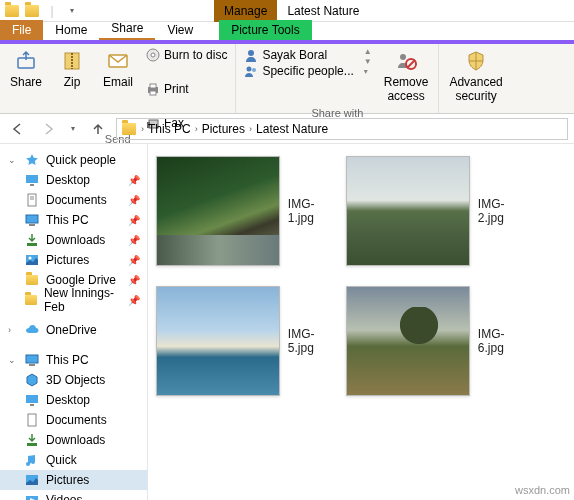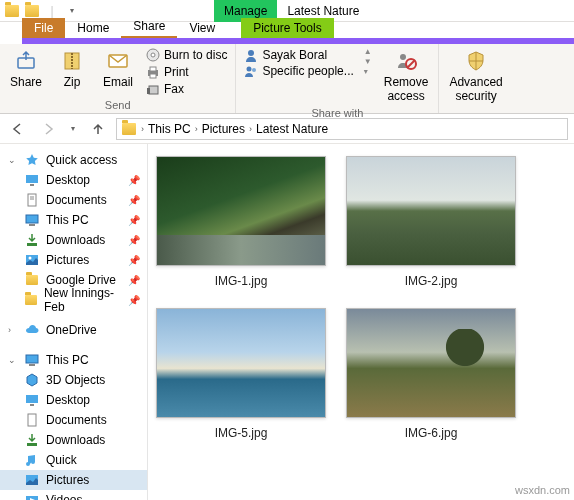--- a/index.html
+++ b/index.html
@@ -4,58 +4,58 @@
 <style>
   * { box-sizing: border-box; margin: 0; padding: 0; font-family: "Segoe UI", sans-serif; font-size: 12px; }
   body { background: #fff; width: 574px; height: 500px; overflow: hidden; position: relative; }
   
   .titlebar { height: 22px; background: #fff; border-bottom: 1px solid #e1dfdd; display: flex; align-items: center; }
   .qat { display: flex; align-items: center; gap: 4px; padding: 0 4px; }
   .qat-icon { width: 16px; height: 16px; display: inline-flex; align-items: center; justify-content: center; }
   .folder-glyph { width: 14px; height: 12px; background: linear-gradient(#ffd96b,#e8b93a); border-radius: 1px; position: relative; }
   .folder-glyph::before { content:""; position:absolute; top:-3px; left:0; width:6px; height:3px; background:#e8b93a; border-radius:1px 1px 0 0; }
   .chev { font-size: 8px; color:#666; }
-  .tab-manage { background:#22c55e; height:22px; padding:0 10px; display:flex; align-items:center; margin-left:130px; }
+  .tab-manage { background:#a16207; height:22px; padding:0 10px; display:flex; align-items:center; margin-left:130px; }
   .wintitle { padding:0 10px; height:22px; display:flex; align-items:center; }
   
-  .menutabs { height:22px; display:flex; align-items:flex-end; border-bottom:6px solid #8b5cf6;margin-left:22px; }
+  .menutabs { height:22px; display:flex; align-items:flex-end; border-bottom:4px solid #8b5cf6; }
   .tab { padding:3px 12px; cursor:default; }
   .tab.file { background:#c87b2a; color:#fff; }
   .tab.share { border-bottom:2px solid #c87b2a; }
-  .tab.picturetools { background:#84cc16; }
+  .tab.picturetools { background:#22c55e; }
   
   .ribbon { height:70px; background:#f7f5f2; border-bottom:1px solid #d1cfcd; display:flex; }
   .group { border-right:1px solid #e1dfdd; padding:3px 6px 0 6px; display:flex; flex-direction:column; align-items:center; }
   .group-body { display:flex; align-items:flex-start; gap:6px; flex:1; }
   .group-label { font-size:11px; color:#666; padding:2px 0; }
   .bigbtn { display:flex; flex-direction:column; align-items:center; gap:2px; padding:2px 4px; min-width:40px; }
   .bigbtn .ic { width:24px; height:24px; display:flex; align-items:center; justify-content:center; }
   .smbtn { display:flex; align-items:center; gap:4px; padding:1px 2px; }
   .smbtn .ic { width:14px; height:14px; display:flex; align-items:center; justify-content:center; }
-  .col { display:flex; flex-direction:column; gap:1px; }
+  .col { display:flex; flex-direction:column; gap:18px; }
   
   .addrrow { height:30px; display:flex; align-items:center; padding:3px 6px; gap:6px; border-bottom:1px solid #e8e6e3; }
   .navarrow { width:24px; height:24px; display:flex; align-items:center; justify-content:center; color:#666; border-radius:2px; }
   .breadcrumb { flex:1; height:22px; border:1px solid #ccc; display:flex; align-items:center; padding:0 4px; gap:4px; }
   .bc-seg { display:flex; align-items:center; gap:3px; }
   .bc-chev { font-size:9px; color:#555; }
   
   .main { display:flex; height:calc(500px - 22px - 22px - 70px - 30px); }
   .nav { width:148px; border-right:1px solid #e5e5e5; overflow:hidden; padding-top:6px; }
   .nav-item { display:flex; align-items:center; gap:6px; padding:2px 6px 2px 8px; height:20px; }
   .nav-item.indent { padding-left:24px; }
   .nav-item.selected { background:#d8e6f2; }
   .nav-icon { width:16px; height:16px; display:flex; align-items:center; justify-content:center; }
   .pin { margin-left:auto; color:#aaa; font-size:10px; }
   .nav-sep { height:10px; }
   .chevside { width:10px; font-size:9px; color:#666; visibility:hidden; }
   .nav-item.top .chevside { visibility:visible; }
   .content { flex:1; background:#fff; overflow:hidden; padding:12px 8px; }
   .grid { display:flex; flex-wrap:wrap; gap:20px 20px; }
-  .thumbcard { width:170px; display:flex; flex-direction:column; align-items:center; gap:8px; }
+  .thumbcard { width:170px; display:flex; flex-direction:row; align-items:center; gap:8px; }
   .thumb { width:170px; height:110px; border:1px solid #bbb; box-shadow:0 1px 3px rgba(0,0,0,0.15); }
   .thumb.t1 { background: linear-gradient(160deg,#1a3d1a 0%,#2d5a2d 40%,#6a8a4a 60%,#3a3a2a 70%,#889070 100%); position:relative; }
   .thumb.t1::after { content:""; position:absolute; bottom:0; left:0; right:0; height:30px; background:linear-gradient(90deg,#4a5a4a,#8a9a8a,#6a7a7a); }
   .thumb.t2 { background: linear-gradient(180deg,#c9d4da 0%,#e0e6e2 40%,#587048 50%,#4a6040 70%,#3a5030 100%); }
   .thumb.t5 { background: linear-gradient(180deg,#8ab4d8 0%,#b8d4ea 40%,#e8e4d0 55%,#2a6a8a 65%,#4a8aaa 100%); }
   .thumb.t6 { background: linear-gradient(180deg,#7a8a9a 0%,#b8c0b0 40%,#5a6a3a 55%,#8a7a4a 100%); position:relative; }
   .thumb.t6::after { content:""; position:absolute; right:30px; top:20px; width:40px; height:60px; background:radial-gradient(circle at 50% 30%,#3a4a2a 40%,transparent 42%); }
   .cap { font-size:12px; color:#222; }
   
   svg { overflow:visible; }
@@ -249,21 +249,21 @@
 
 <div class="main">
   <div class="nav">
     <div class="nav-item top">
       <span class="chevside">⌄</span>
       <span class="nav-icon">
           <svg width="14" height="14">
             <path d="M7 1l1.8 3.7 4 .6-2.9 2.8.7 4L7 10.2 3.4 12l.7-4L1.2 5.3l4-.6z" fill="#4aa8e8"></path>
           </svg>
         </span>
-      <span>Quick access</span>
+      <span>Quick people</span>
     </div>
     <div class="nav-item indent">
         <span class="nav-icon">
           <svg width="14" height="14">
             <rect x="1" y="2" width="12" height="8" fill="#4aa8e8"></rect>
             <rect x="5" y="11" width="4" height="2" fill="#888"></rect>
           </svg>
         </span>
         <span>Desktop</span>
         <span class="pin">📌</span>

